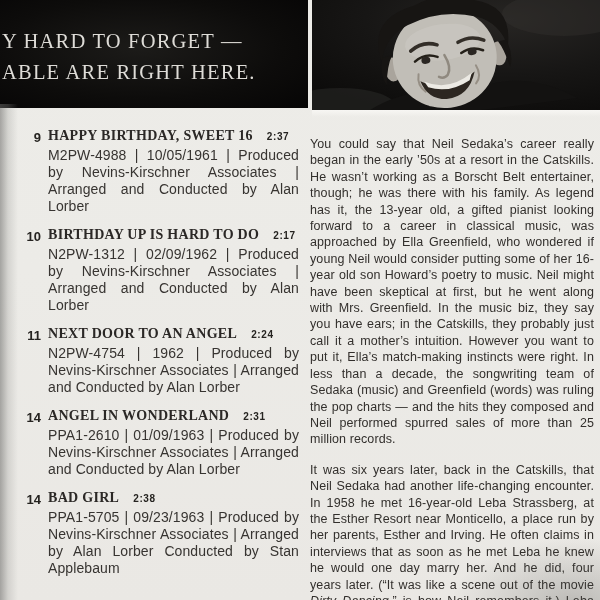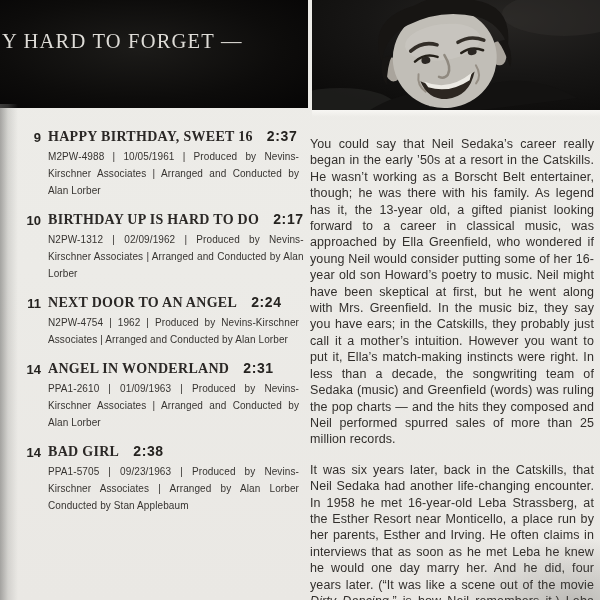--- a/index.html
+++ b/index.html
@@ -44,43 +44,44 @@
     width:21px;min-width:21px;padding-right:7px;padding-top:2px;
     text-align:right;font-weight:bold;font-size:13px;color:#252320;
   }
   .tbody{flex:1;}
   .ttitle-row{display:flex;align-items:baseline;margin-bottom:3px;}
   .ttitle{
     font-family:"Liberation Serif",serif;font-weight:600;
     font-size:14px;letter-spacing:.3px;color:#2b2826;white-space:nowrap;
   }
   .ttime{
-    font-weight:bold;font-size:14px;letter-spacing:.6px;
+    font-weight:bold;font-size:10px;letter-spacing:.6px;
     margin-left:14px;color:#252320;text-align:center;
   }
   .tcredits{
-    font-size:10px;line-height:17px;color:#373431;
+    font-size:14px;line-height:17px;color:#373431;
     text-align:justify;letter-spacing:.1px;
   }
   
   .bio{
     position:absolute;left:310px;top:136px;width:284px;
     font-size:12.5px;line-height:16.4px;color:#322f2c;
     text-align:justify;letter-spacing:.1px;
   }
   .bio p{margin:0 0 14px 0;}
   .bio i{font-style:italic;}
 </style>
 </head>
 <body>
 
 <div class="page">
 
   <div class="banner">
     <div class="banner-line">Y HARD TO FORGET —</div>
+    <div class="banner-line">ABLE ARE RIGHT HERE.</div>
   </div>
 
   <div class="photo">
     <svg width="288" height="110" viewBox="0 0 288 110" xmlns="http://www.w3.org/2000/svg">
       <defs>
         <radialGradient id="bgGrad" cx="68%" cy="18%" r="90%">
           <stop offset="0%" stop-color="#272523"></stop>
           <stop offset="55%" stop-color="#171615"></stop>
           <stop offset="100%" stop-color="#0d0c0b"></stop>
         </radialGradient>

